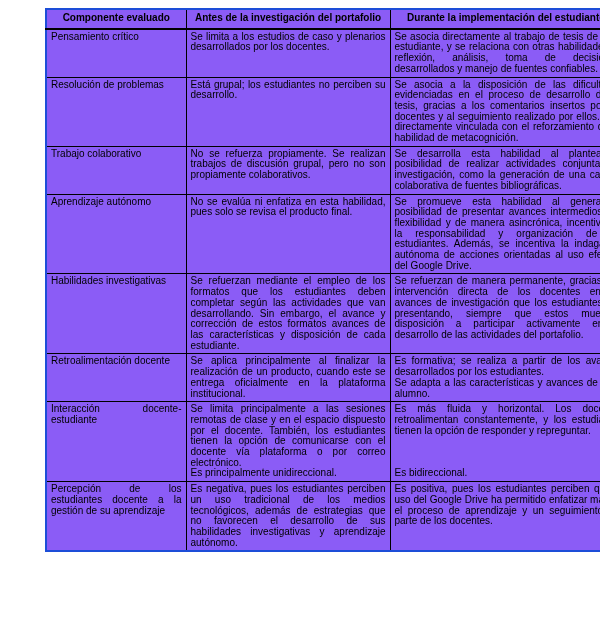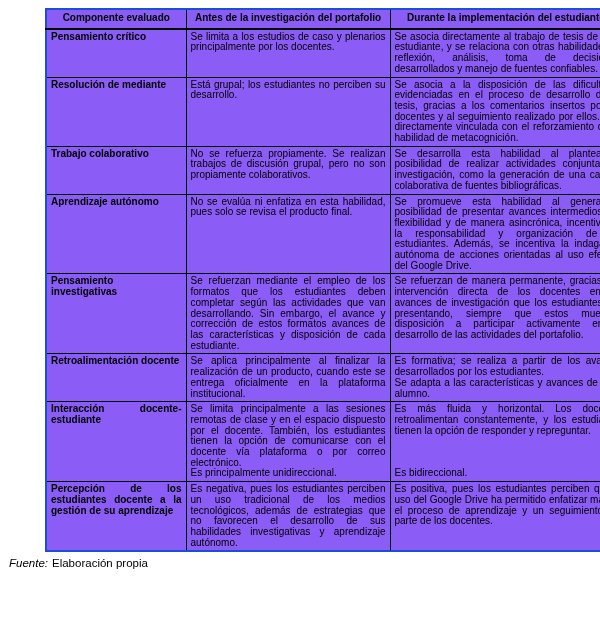--- a/index.html
+++ b/index.html
@@ -35,21 +35,21 @@
     word-spacing: normal;
   }
   .doc-table thead th {
     border-bottom: 2px solid #000000;
     font-weight: bold;
     text-align: center;
     padding-top: 3px;
     padding-bottom: 4px;
   }
   td.component-cell {
-    font-weight: bold;
+    font-weight: normal;
     text-align: justify;
   }
   td.text-cell {
     text-align: justify;
   }
   .cell-para {
     margin: 0;
     min-height: 10.7px;
   }
   .source-line {
@@ -78,28 +78,28 @@
       <tr>
           <th>Componente evaluado</th>
           <th>Antes de la investigación del portafolio</th>
           <th>Durante la implementación del estudiantes</th>
         </tr>
     </thead>
     <tbody>
         <tr>
           <td class="component-cell">Pensamiento crítico</td>
           <td class="text-cell">
-            <p class="cell-para">Se limita a los estudios de caso y plenarios principalmente por los docentes.</p>
+            <p class="cell-para">Se limita a los estudios de caso y plenarios desarrollados por los docentes.</p>
           </td>
           <td class="text-cell">
             <p class="cell-para">Se asocia directamente al trabajo de tesis de cada estudiante, y se relaciona con otras habilidades de reflexión, análisis, toma de decisiones, desarrollados y manejo de fuentes confiables.</p>
           </td>
         </tr>
         <tr>
-          <td class="component-cell">Resolución de mediante</td>
+          <td class="component-cell">Resolución de problemas</td>
           <td class="text-cell">
             <p class="cell-para">Está grupal; los estudiantes no perciben su desarrollo.</p>
           </td>
           <td class="text-cell">
             <p class="cell-para">Se asocia a la disposición de las dificultades evidenciadas en el proceso de desarrollo de su tesis, gracias a los comentarios insertos por los docentes y al seguimiento realizado por ellos. Está directamente vinculada con el reforzamiento de su habilidad de metacognición.</p>
           </td>
         </tr>
         <tr>
           <td class="component-cell">Trabajo colaborativo</td>
           <td class="text-cell">
@@ -112,21 +112,21 @@
         <tr>
           <td class="component-cell">Aprendizaje autónomo</td>
           <td class="text-cell">
             <p class="cell-para">No se evalúa ni enfatiza en esta habilidad, pues solo se revisa el producto final.</p>
           </td>
           <td class="text-cell">
             <p class="cell-para">Se promueve esta habilidad al generar la posibilidad de presentar avances intermedios con flexibilidad y de manera asincrónica, incentivando la responsabilidad y organización de los estudiantes. Además, se incentiva la indagación autónoma de acciones orientadas al uso efectivo del Google Drive.</p>
           </td>
         </tr>
         <tr>
-          <td class="component-cell">Pensamiento investigativas</td>
+          <td class="component-cell">Habilidades investigativas</td>
           <td class="text-cell">
             <p class="cell-para">Se refuerzan mediante el empleo de los formatos que los estudiantes deben completar según las actividades que van desarrollando. Sin embargo, el avance y corrección de estos formatos avances de las características y disposición de cada estudiante.</p>
           </td>
           <td class="text-cell">
             <p class="cell-para">Se refuerzan de manera permanente, gracias a la intervención directa de los docentes en los avances de investigación que los estudiantes van presentando, siempre que estos muestren disposición a participar activamente en el desarrollo de las actividades del portafolio.</p>
           </td>
         </tr>
         <tr>
           <td class="component-cell">Retroalimentación docente</td>
           <td class="text-cell">
@@ -156,14 +156,13 @@
           <td class="text-cell">
             <p class="cell-para">Es negativa, pues los estudiantes perciben un uso tradicional de los medios tecnológicos, además de estrategias que no favorecen el desarrollo de sus habilidades investigativas y aprendizaje autónomo.</p>
           </td>
           <td class="text-cell">
             <p class="cell-para">Es positiva, pues los estudiantes perciben que el uso del Google Drive ha permitido enfatizar más en el proceso de aprendizaje y un seguimiento por parte de los docentes.</p>
           </td>
         </tr>
       </tbody>
   </table>
 
-  <p class="source-line"><span class="source-label">Fuente:</span><span class="source-text">Elaboración propia</span></p>
 </div>
 
 </body></html>

